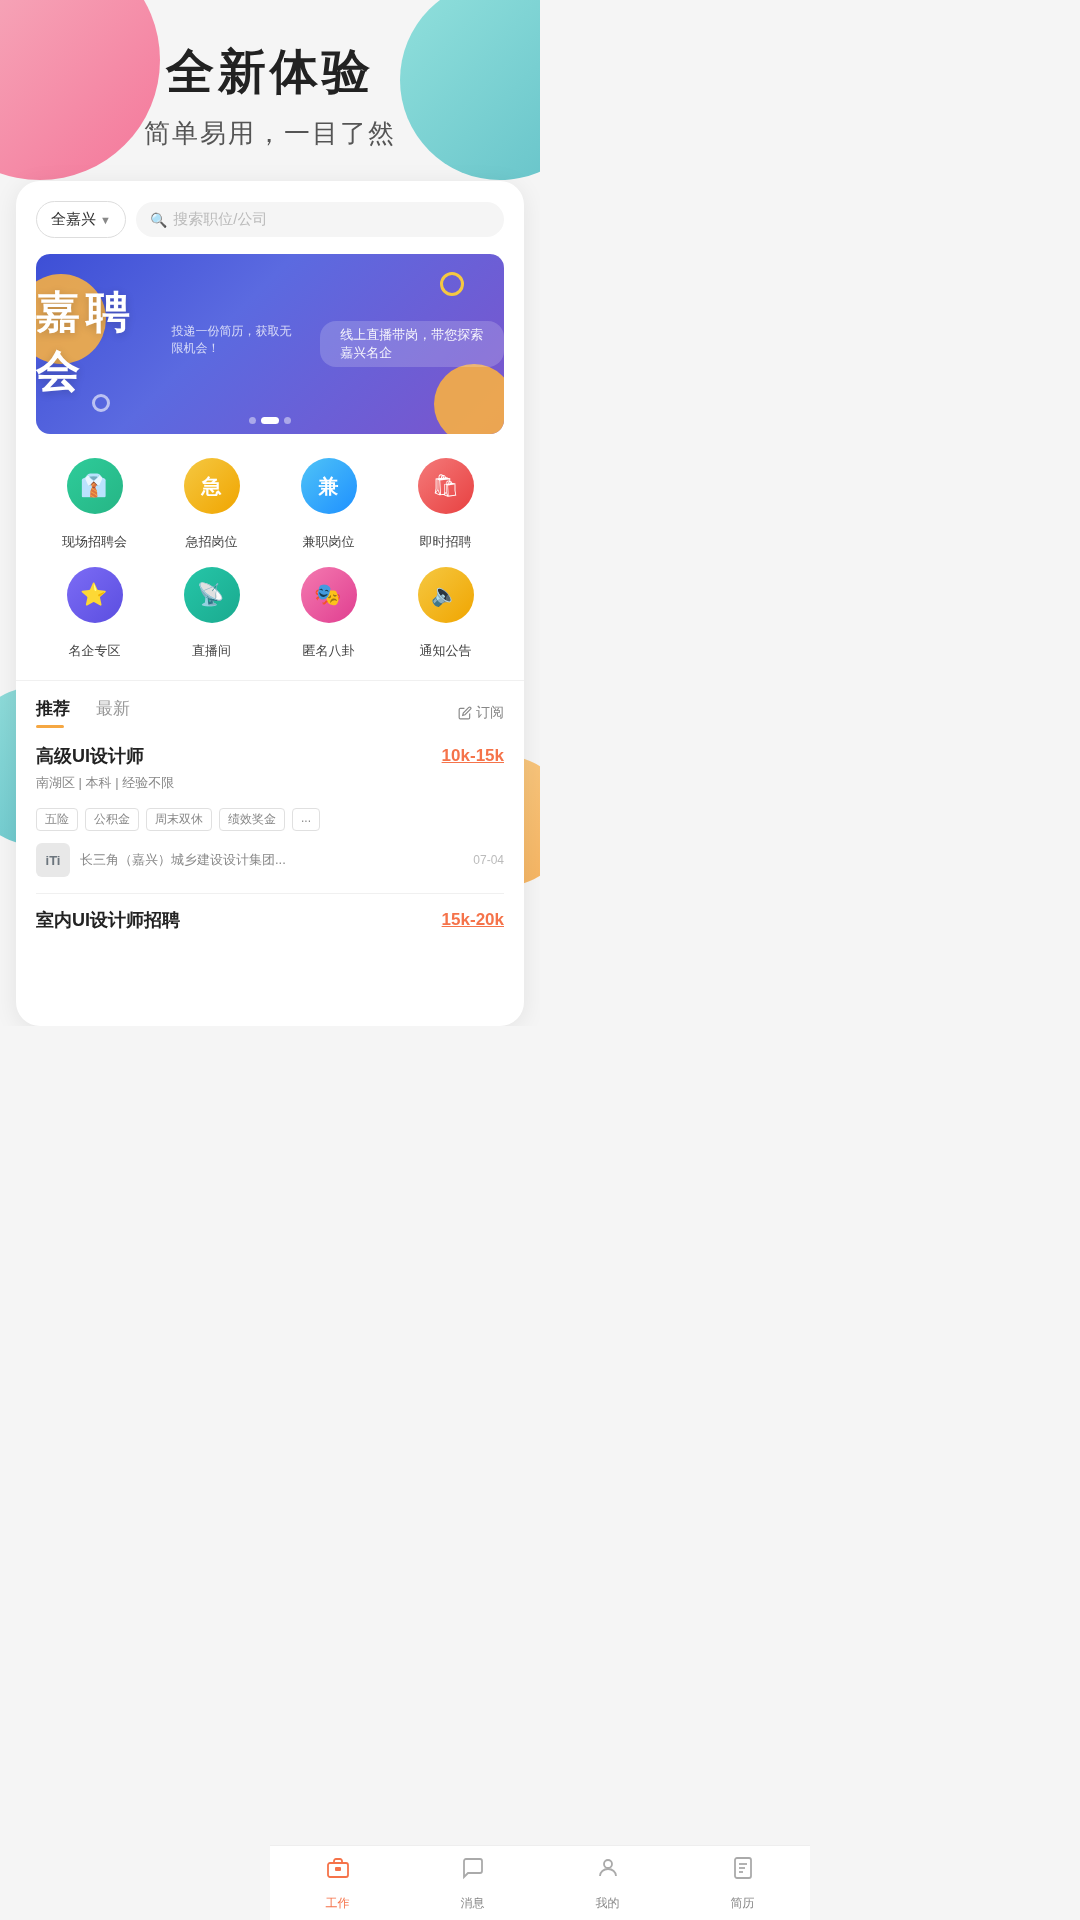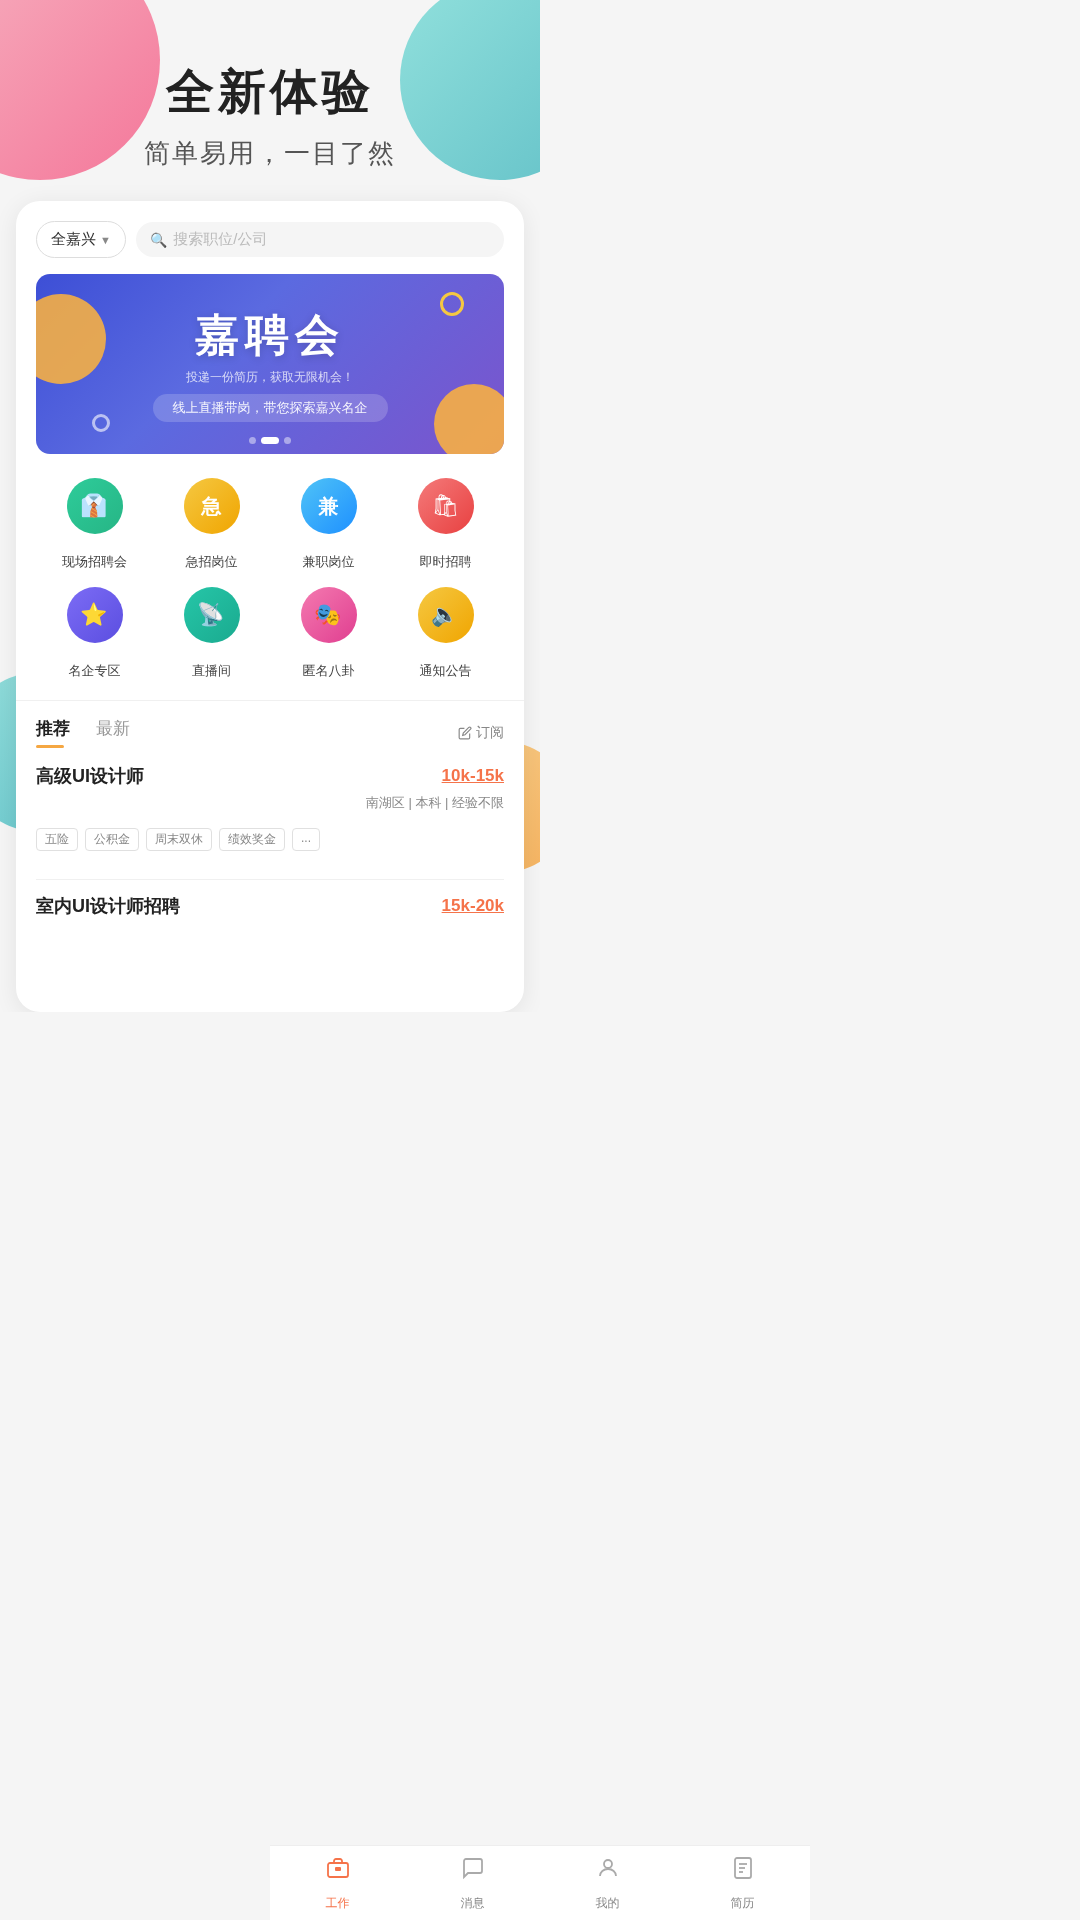--- a/index.html
+++ b/index.html
@@ -57,21 +57,21 @@
       background: linear-gradient(135deg, #f9c97a, #f5a542);
       opacity: 0.85;
       z-index: 0;
     }
 
     
     .hero-section {
       position: relative;
       z-index: 1;
       text-align: center;
-      padding: 60px 20px 30px;
+      padding: 40px 20px 30px;
     }
     .hero-title {
       font-size: 48px;
       font-weight: 700;
       color: #222;
       letter-spacing: 4px;
       margin-bottom: 12px;
     }
     .hero-subtitle {
       font-size: 26px;
@@ -134,23 +134,24 @@
 
     
     .banner {
       border-radius: 14px;
       background: linear-gradient(135deg, #3d4fd6 0%, #5b6ae0 40%, #7b54cc 100%);
       height: 180px;
       position: relative;
       overflow: hidden;
       margin-bottom: 24px;
       display: flex;
-      flex-direction: column;
+      flex-direction: row;
       align-items: center;
       justify-content: center;
+      gap: 25px;
     }
     .banner-deco-circle-left {
       position: absolute;
       left: -20px;
       top: 20px;
       width: 90px;
       height: 90px;
       border-radius: 50%;
       background: rgba(255,180,60,0.85);
     }
@@ -306,21 +307,20 @@
       font-size: 14px;
       color: #888;
       cursor: pointer;
     }
 
     
     .job-card {
       padding-bottom: 16px;
       border-bottom: 1px solid #f0f0f0;
       margin-bottom: 14px;
-      text-align: right;
     }
     .job-title-row {
       display: flex;
       align-items: center;
       justify-content: space-between;
       margin-bottom: 6px;
     }
     .job-title {
       font-size: 18px;
       font-weight: 700;
@@ -528,20 +528,27 @@
       <span class="job-salary">10k-15k</span>
     </div>
     <div class="job-meta">南湖区 | 本科 | 经验不限</div>
     <div class="job-tags">
       <span class="job-tag">五险</span>
       <span class="job-tag">公积金</span>
       <span class="job-tag">周末双休</span>
       <span class="job-tag">绩效奖金</span>
       <span class="job-tag">...</span>
     </div>
+    <div class="company-row">
+      <div class="company-logo">
+        <span style="font-size:13px;font-weight:700;color:#6c757d;">iTi</span>
+      </div>
+      <span class="company-name">长三角（嘉兴）城乡建设设计集团...</span>
+      <span class="company-date">07-04</span>
+    </div>
   </div>
 
   <div class="job-card-partial">
     <div class="job-title-row">
       <span class="job-title-partial">室内UI设计师招聘</span>
       <span class="job-salary" style="color:#f5734a;">15k-20k</span>
     </div>
   </div>
 
   <div class="card-bottom-space"></div>

